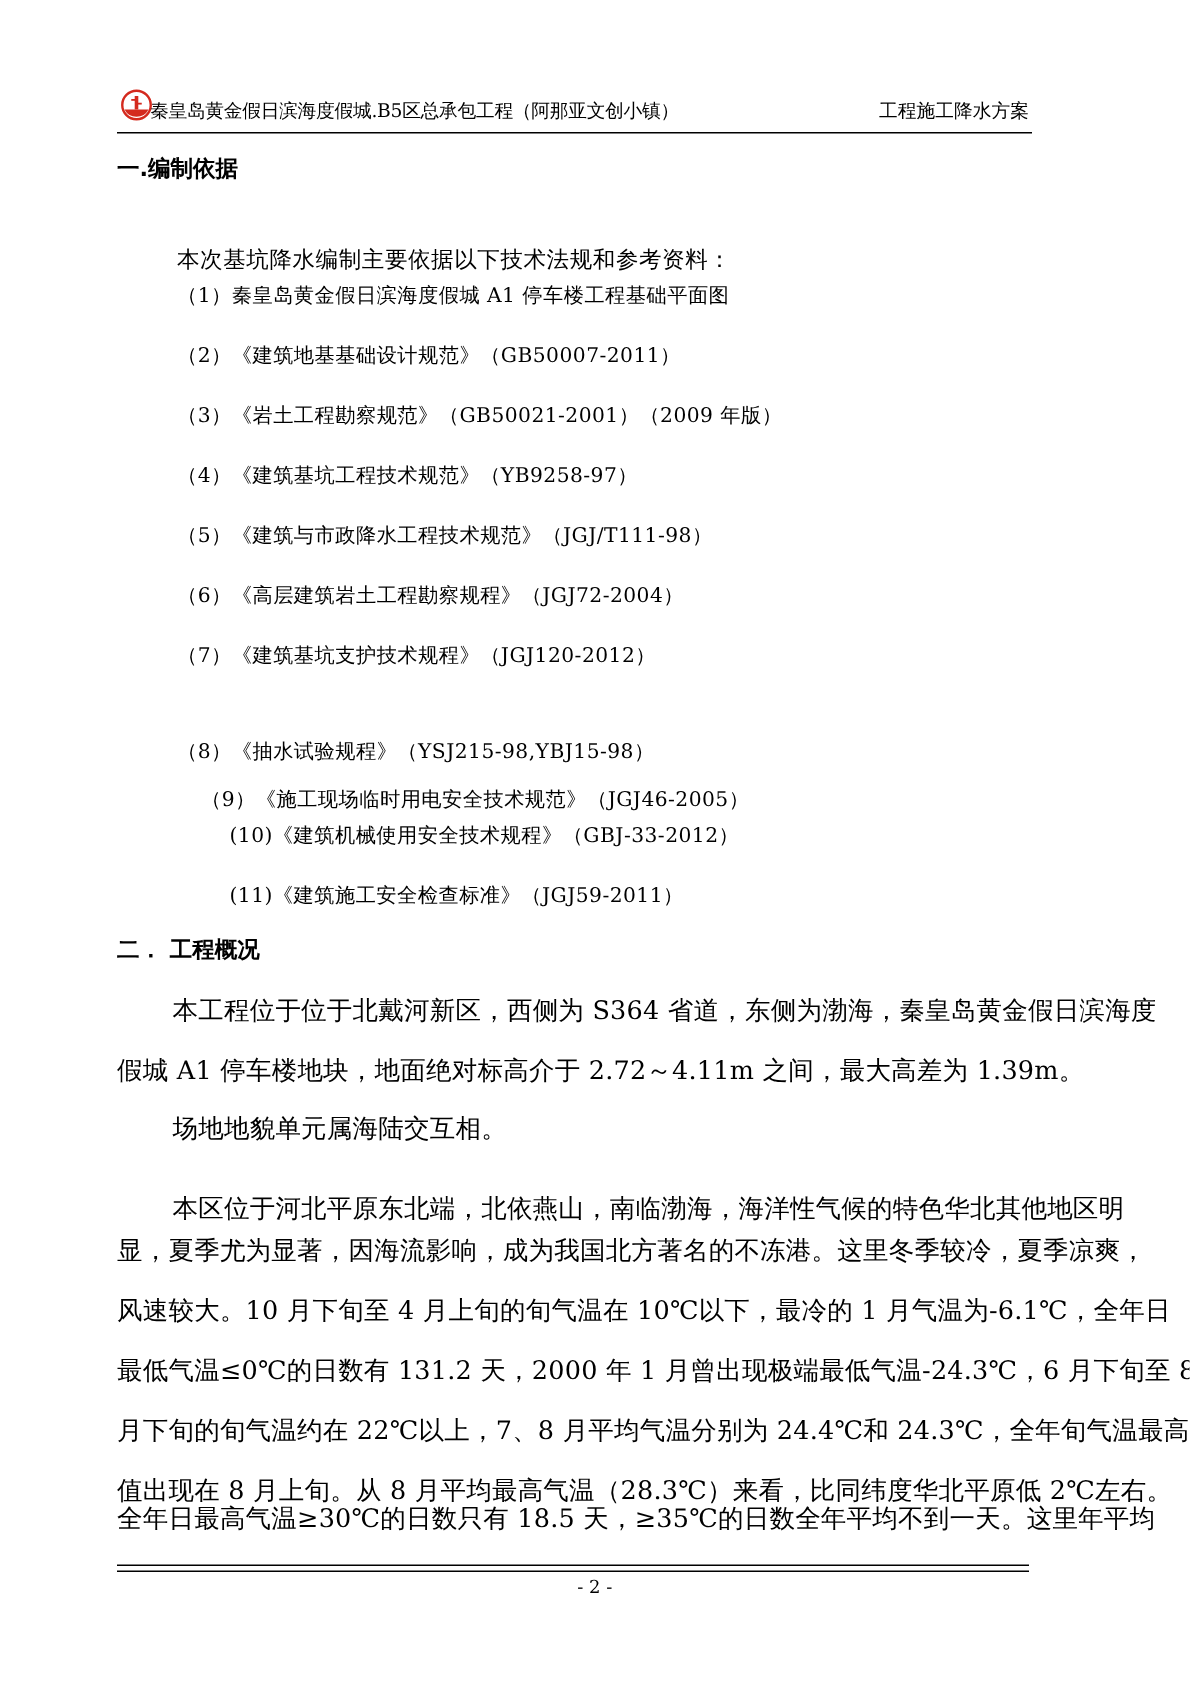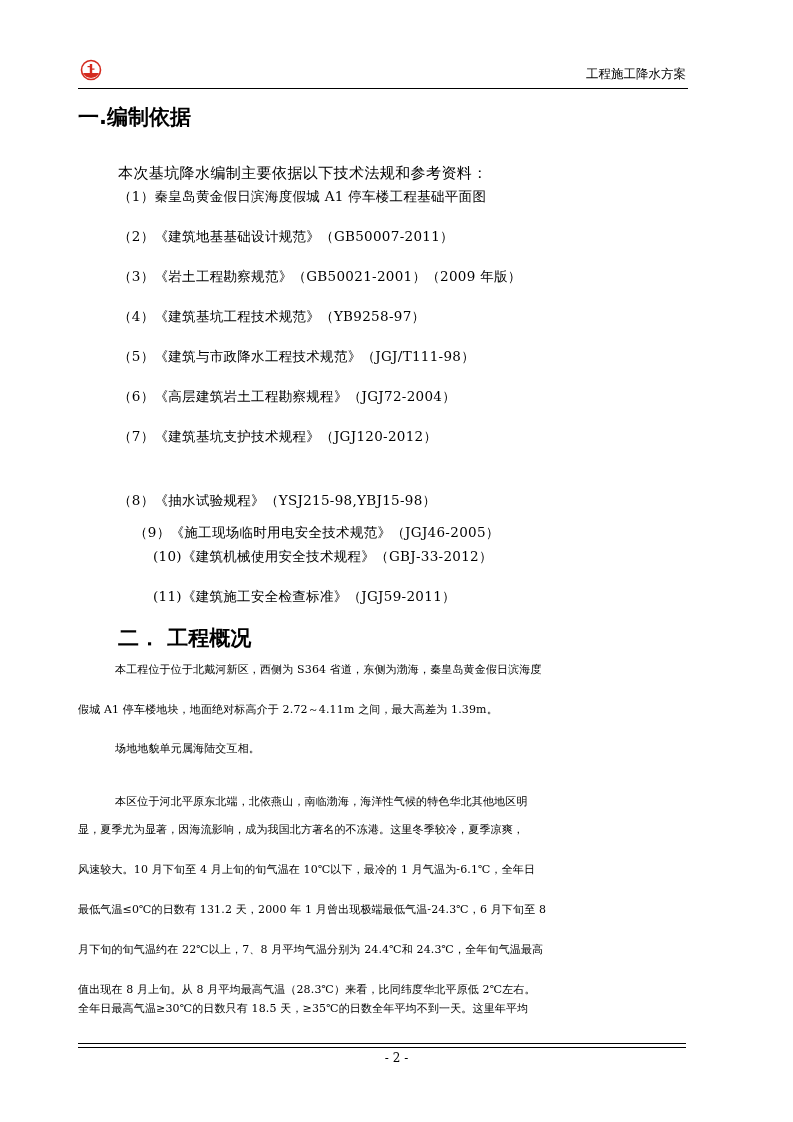--- a/index.html
+++ b/index.html
@@ -16,32 +16,32 @@
   }
   .header-left {
     position: absolute; left: 22px; top: 8px; font-size: 12.5px; white-space: nowrap;
     letter-spacing: -0.2px;
   }
   .header-right {
     position: absolute; right: 2px; top: 8px; font-size: 12.5px; white-space: nowrap;
   }
   .h1 {
     position: absolute; left: 78px; font-family: "DejaVu Sans", "Liberation Sans", sans-serif;
-    font-weight: bold; font-size: 21px; white-space: nowrap;
+    font-weight: bold; font-size: 15px; white-space: nowrap;
   }
   .intro {
     position: absolute; left: 118px; top: 164px; font-size: 15px; white-space: nowrap;
     letter-spacing: 0.4px;
   }
   .ref {
     position: absolute; left: 118px; font-size: 13.5px; white-space: nowrap; letter-spacing: 0.3px;
   }
   .ref.wide { left: 114px; margin-left: 39px; }
   .para {
-    position: absolute; left: 78px; width: 632px; font-size: 11px; white-space: nowrap;
+    position: absolute; left: 78px; width: 632px; font-size: 17px; white-space: nowrap;
     letter-spacing: 0.15px;
   }
   .para.indent { left: 115px; }
   .footer-line1 {
     position: absolute; left: 78px; top: 1043px; width: 608px; height: 0; border-top: 1.5px solid #000;
   }
   .footer-line2 {
     position: absolute; left: 78px; top: 1047px; width: 608px; height: 0; border-top: 1.5px solid #000;
   }
   .page-num {
@@ -52,39 +52,40 @@
 <body>
 
 <div class="header">
   <svg class="logo" viewBox="0 0 22 22">
     <circle cx="11" cy="11" r="9.5" fill="none" stroke="#d42a1e" stroke-width="1.6"></circle>
     <path d="M3 14 A9 9 0 0 0 19 14 Z" fill="#d42a1e"></path>
     <rect x="9.8" y="5" width="2.4" height="9" fill="#d42a1e"></rect>
     <rect x="7.5" y="7" width="3" height="1.2" fill="#d42a1e"></rect>
     <rect x="11.5" y="9.5" width="3" height="1.2" fill="#d42a1e"></rect>
   </svg>
+  <span class="header-left">秦皇岛黄金假日滨海度假城.B5区总承包工程（阿那亚文创小镇）</span>
   <span class="header-right">工程施工降水方案</span>
 </div>
 
 <div class="h1" style="top:103px;">一.编制依据</div>
 <div class="intro">本次基坑降水编制主要依据以下技术法规和参考资料：</div>
 
 <div class="ref" style="top:188px;">（1）秦皇岛黄金假日滨海度假城 A1 停车楼工程基础平面图</div>
 <div class="ref" style="top:228px;">（2）《建筑地基基础设计规范》（GB50007-2011）</div>
 <div class="ref" style="top:268px;">（3）《岩土工程勘察规范》（GB50021-2001）（2009 年版）</div>
 <div class="ref" style="top:308px;">（4）《建筑基坑工程技术规范》（YB9258-97）</div>
 <div class="ref" style="top:348px;">（5）《建筑与市政降水工程技术规范》（JGJ/T111-98）</div>
 <div class="ref" style="top:388px;">（6）《高层建筑岩土工程勘察规程》（JGJ72-2004）</div>
 <div class="ref" style="top:428px;">（7）《建筑基坑支护技术规程》（JGJ120-2012）</div>
 <div class="ref" style="top:468px;margin-top:24px;">（8）《抽水试验规程》（YSJ215-98,YBJ15-98）</div>
 <div class="ref" style="top:524px;margin-left:16px;">（9）《施工现场临时用电安全技术规范》（JGJ46-2005）</div>
 <div class="ref wide" style="top:548px;">(10)《建筑机械使用安全技术规程》（GBJ-33-2012）</div>
 <div class="ref wide" style="top:588px;">(11)《建筑施工安全检查标准》（JGJ59-2011）</div>
 
-<div class="h1" style="top:624px;margin-left:40px;">二． 工程概况</div>
+<div class="h1" style="top:624px;">二． 工程概况</div>
 
 <div class="para indent" style="top:662px;">本工程位于位于北戴河新区，西侧为 S364 省道，东侧为渤海，秦皇岛黄金假日滨海度</div>
 <div class="para" style="top:702px;">假城 A1 停车楼地块，地面绝对标高介于 2.72～4.11m 之间，最大高差为 1.39m。</div>
 <div class="para indent" style="top:741px;">场地地貌单元属海陆交互相。</div>
 <div class="para indent" style="top:782px;margin-top:12px;">本区位于河北平原东北端，北依燕山，南临渤海，海洋性气候的特色华北其他地区明</div>
 <div class="para" style="top:822px;">显，夏季尤为显著，因海流影响，成为我国北方著名的不冻港。这里冬季较冷，夏季凉爽，</div>
 <div class="para" style="top:862px;">风速较大。10 月下旬至 4 月上旬的旬气温在 10℃以下，最冷的 1 月气温为-6.1℃，全年日</div>
 <div class="para" style="top:902px;">最低气温≤0℃的日数有 131.2 天，2000 年 1 月曾出现极端最低气温-24.3℃，6 月下旬至 8</div>
 <div class="para" style="top:942px;">月下旬的旬气温约在 22℃以上，7、8 月平均气温分别为 24.4℃和 24.3℃，全年旬气温最高</div>
 <div class="para" style="top:982px;">值出现在 8 月上旬。从 8 月平均最高气温（28.3℃）来看，比同纬度华北平原低 2℃左右。</div>

